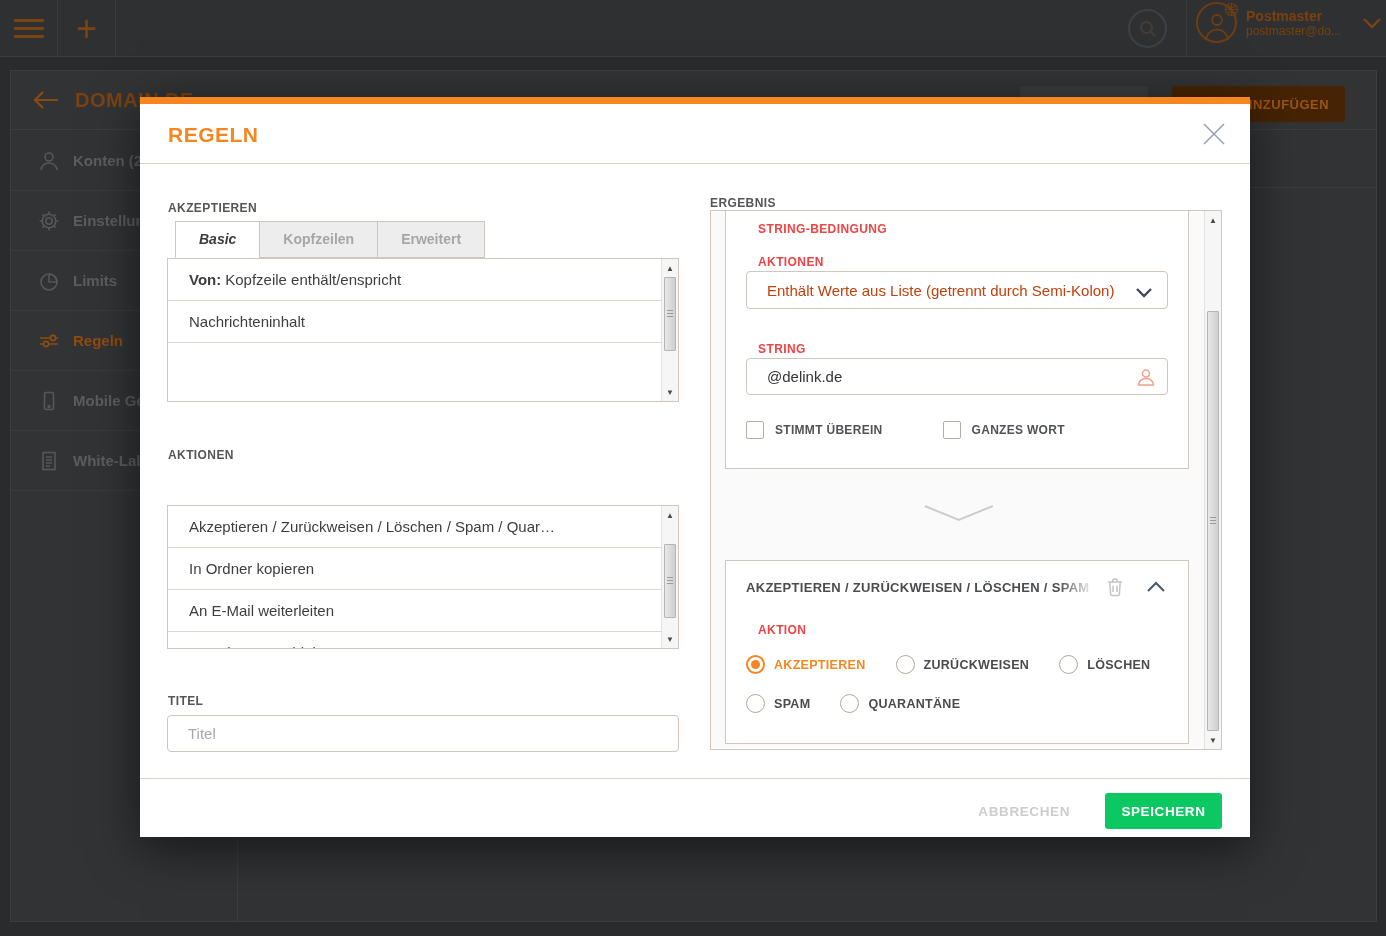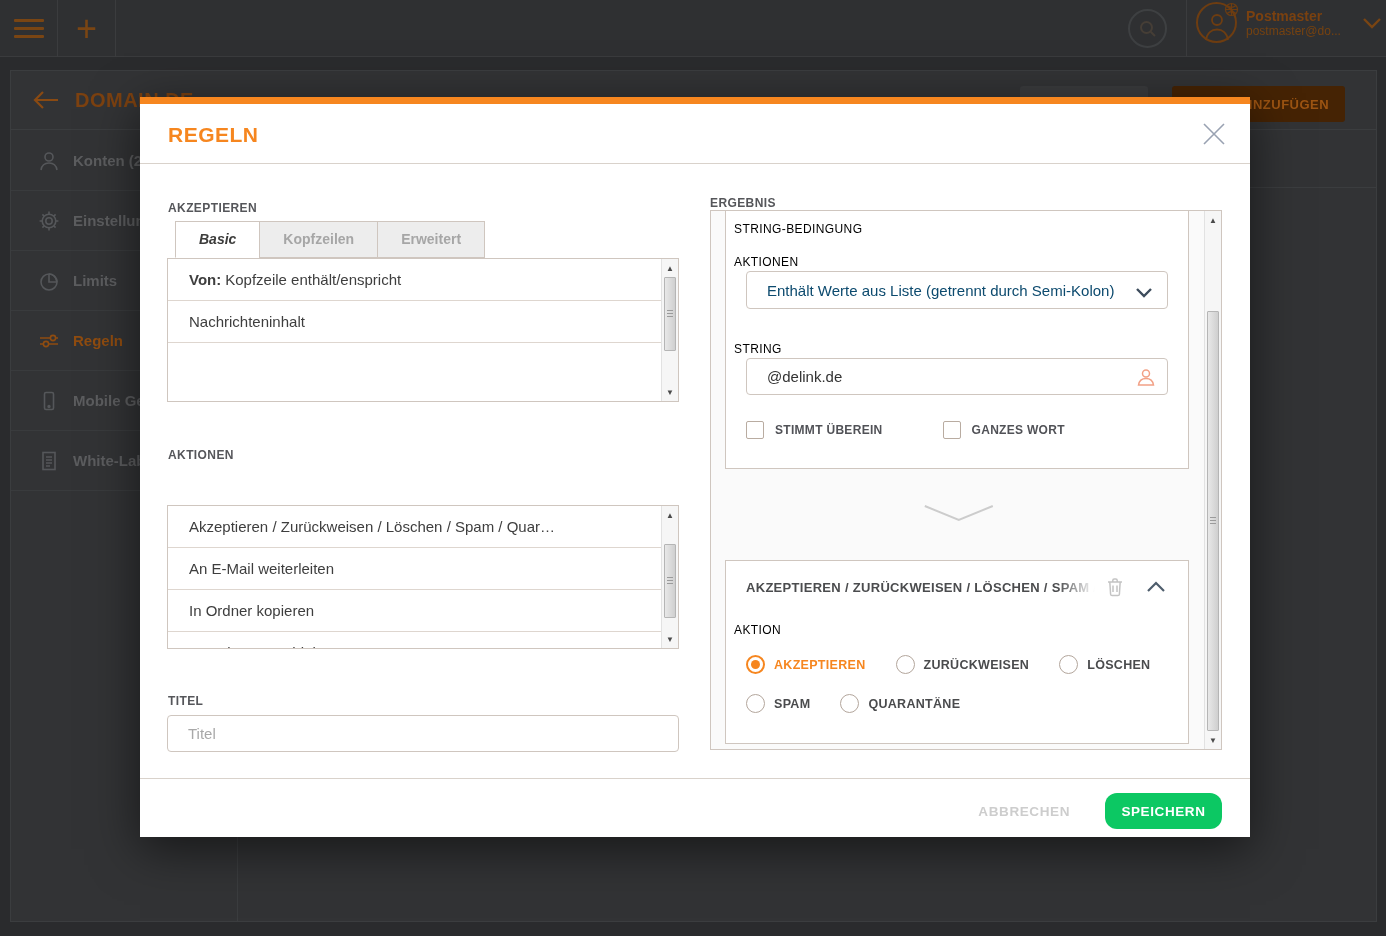--- a/index.html
+++ b/index.html
@@ -108,26 +108,26 @@
     background:#fff; font-family:"Liberation Sans",sans-serif; font-size:15px; color:#333;
     padding:0 20px; outline:none; }
   .text-input::placeholder { color:#a8a8a8; }
 
   
   .result-panel { position:absolute; left:570px; top:106px; width:512px; height:540px;
     border:1px solid #cfc6bf; background:#fafafa; z-index:2; }
   .card { position:absolute; left:14px; width:464px; background:#fff; border:1px solid #cfc6bf; }
   .card1 { top:0; height:258px; border-top:none; }
   .card2 { top:349px; height:184px; }
-  .card .clabel { position:absolute; left:8px; font-size:12px; font-weight:normal;
-    color:#000000; letter-spacing:.4px; }
+  .card .clabel { position:absolute; left:32px; font-size:12px; font-weight:bold;
+    color:#ef4444; letter-spacing:.4px; }
   .select-box { position:absolute; left:20px; top:60px; width:422px; height:38px;
     border:1px solid #cfc6bf; border-radius:4px; background:#fff; cursor:pointer;
     display:flex; align-items:center; }
-  .select-box .sel-text { margin-left:20px; font-size:15px; color:#0c4a6e; white-space:nowrap; }
+  .select-box .sel-text { margin-left:20px; font-size:15px; color:#c2410c; white-space:nowrap; }
   .select-box .sel-chev { position:absolute; right:14px; top:15px; }
   .string-wrap { position:absolute; left:20px; top:147px; width:422px; }
   .string-wrap .text-input { position:relative; width:422px; }
   .person-icon { position:absolute; right:12px; top:9px; cursor:pointer; }
   .cb-row { position:absolute; left:20px; top:210px; display:flex; align-items:center; }
   .checkbox { width:18px; height:18px; border:1px solid #b9aca1; border-radius:2px;
     background:#fff; cursor:pointer; flex:none; }
   .cb-label { margin-left:11px; font-size:12px; font-weight:bold; color:#515257; letter-spacing:.3px; }
   .cb-group2 { margin-left:60px; display:flex; align-items:center; }
 
@@ -153,21 +153,21 @@
     width:9px; height:9px; margin:-4.5px 0 0 -4.5px; border-radius:50%; background:#f6861f; }
   .radio-label { margin-left:9px; font-size:12.5px; font-weight:bold; color:#4a4b4d; letter-spacing:.3px; }
   .radio-group.selected .radio-label { color:#f6861f; }
 
   
   .f-div { position:absolute; left:0; top:674px; width:100%; border-top:1px solid #d9d2cb; }
   .btn-cancel { position:absolute; right:180px; top:689px; height:36px; display:flex;
     align-items:center; font-size:13.5px; font-weight:bold; color:#cdcdcd;
     letter-spacing:.6px; cursor:pointer; }
   .btn-save { position:absolute; right:28px; top:689px; width:117px; height:36px;
-    background:#0cc863; border-radius:12px; color:#fff; font-size:13.5px; font-weight:bold;
+    background:#0cc863; border-radius:3px; color:#fff; font-size:13.5px; font-weight:bold;
     letter-spacing:.6px; display:flex; align-items:center; justify-content:center; cursor:pointer; }
 </style>
 </head>
 <body>
 
 <div class="topbar">
   <div class="tb-cell tb-burger">
     <span class="burger">
         <i></i>
         <i></i>
@@ -311,22 +311,22 @@
     <div class="vscroll">
       <div class="sb-arrow sb-up">▲</div>
       <div class="sb-thumb th1"></div>
       <div class="sb-arrow sb-down">▼</div>
     </div>
   </div>
 
   <div class="sec-label" style="left:28px; top:344px;">AKTIONEN</div>
   <div class="sel-list" style="left:27px; top:401px;">
     <div class="row"><span>Akzeptieren / Zurückweisen / Löschen / Spam / Quar…</span></div>
+    <div class="row"><span>In Ordner kopieren</span></div>
     <div class="row"><span>An E-Mail weiterleiten</span></div>
-    <div class="row"><span>In Ordner kopieren</span></div>
     <div class="row"><span>In Ordner verschieben</span></div>
     <div class="vscroll">
       <div class="sb-arrow sb-up">▲</div>
       <div class="sb-thumb th2"></div>
       <div class="sb-arrow sb-down">▼</div>
     </div>
   </div>
 
   <div class="sec-label" style="left:28px; top:590px;">TITEL</div>
   <input class="text-input" style="left: 27px; top: 611px; width: 512px;" placeholder="Titel">

